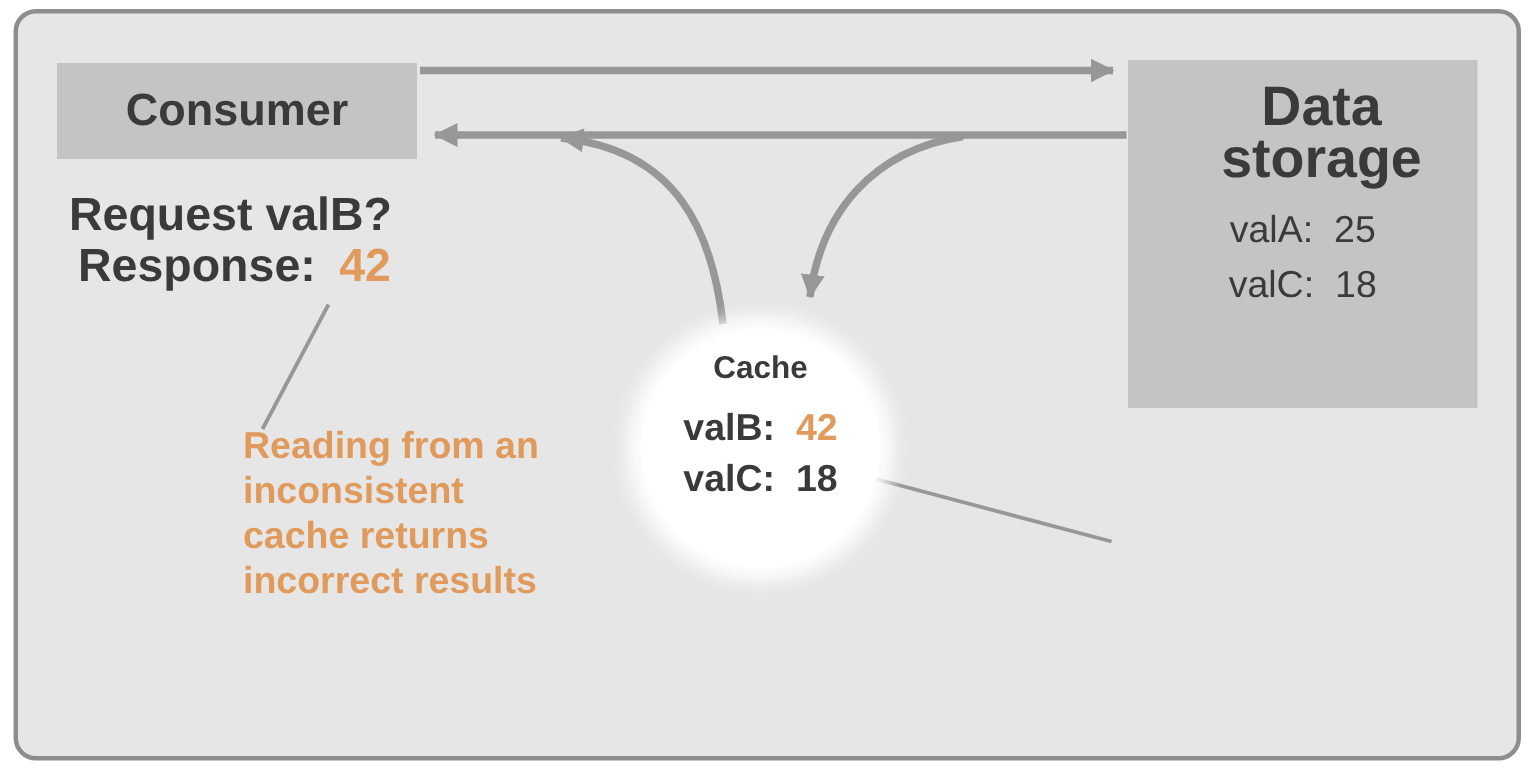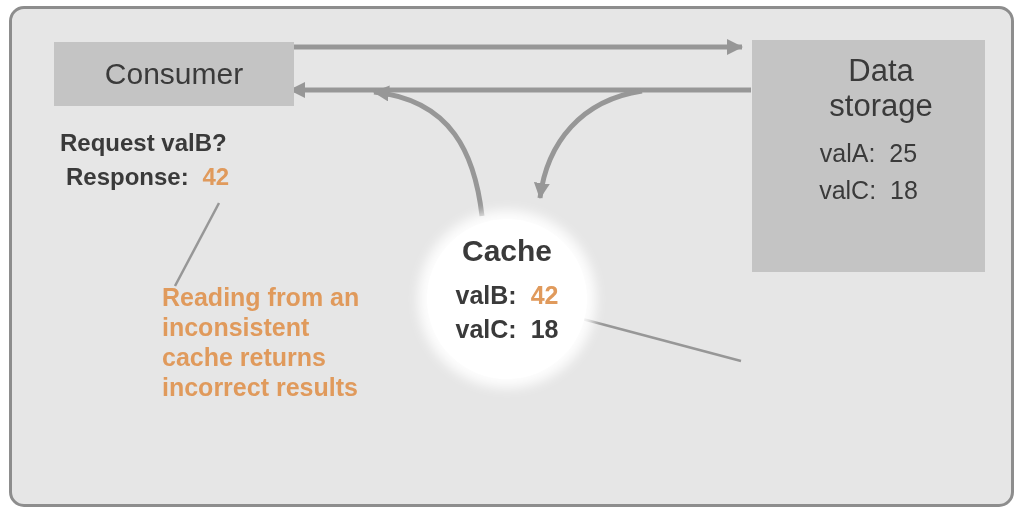--- a/index.html
+++ b/index.html
@@ -38,38 +38,38 @@
     left: 0; top: 0;
     width: 1024px; height: 515px;
     pointer-events: none;
   }
   .arrow { stroke: var(--arrow); stroke-width: 5; fill: none; }
   .connector { stroke: var(--arrow); stroke-width: 2.5; fill: none; }
   marker path { fill: var(--arrow); }
 
   .consumer-box {
     position: absolute;
-    left: 54px; top: 42px;
+    left: 38px; top: 42px;
     width: 240px; height: 64px;
     background: var(--box-bg);
     color: var(--text-dark);
     display: flex; align-items: center; justify-content: center;
-    font-size: 30px; font-weight: normal;
+    font-size: 30px; font-weight: bold;
   }
   .storage-box {
     position: absolute;
     left: 752px; top: 40px;
     width: 233px; height: 232px;
     background: var(--box-bg);
     color: var(--text-dark);
     text-align: center;
   }
   .storage-box .title {
     margin-top: 13px;
-    font-size: 31px; font-weight: normal;
+    font-size: 37px; font-weight: bold;
     line-height: 35px;
     white-space: pre-line;
     margin-left: 25px;
   }
   .storage-box .rows {
     margin-top: 12px;
     font-size: 25px; font-weight: normal;
     line-height: 37px;
   }
   .cache-circle {
@@ -77,35 +77,35 @@
     left: 427px; top: 219px;
     width: 160px; height: 160px;
     border-radius: 50%;
     background: #ffffff;
     box-shadow: 0 0 12px 9px rgba(255,255,255,0.92);
     color: var(--text-dark);
     text-align: center;
   }
   .cache-circle .title {
     margin-top: 15px;
-    font-size: 30px; font-weight: bold;
+    font-size: 21px; font-weight: bold;
   }
   .cache-circle .rows {
     margin-top: 10px;
     font-size: 25px; font-weight: bold;
     line-height: 34px;
   }
   .val { margin-left: 7px; }
   .accent  { color: var(--accent); }
   .accent2 { color: var(--accent-strong); }
 
   .note {
     position: absolute;
-    left: 60px; top: 126px;
-    font-size: 24px; font-weight: bold;
+    left: 46px; top: 126px;
+    font-size: 31px; font-weight: bold;
     color: var(--text-dark);
     line-height: 34px;
   }
   .note .line2 { padding-left: 6px; }
 
   .annotation {
     position: absolute;
     font-size: 25px; font-weight: bold;
     color: var(--accent);
     line-height: 30px;

